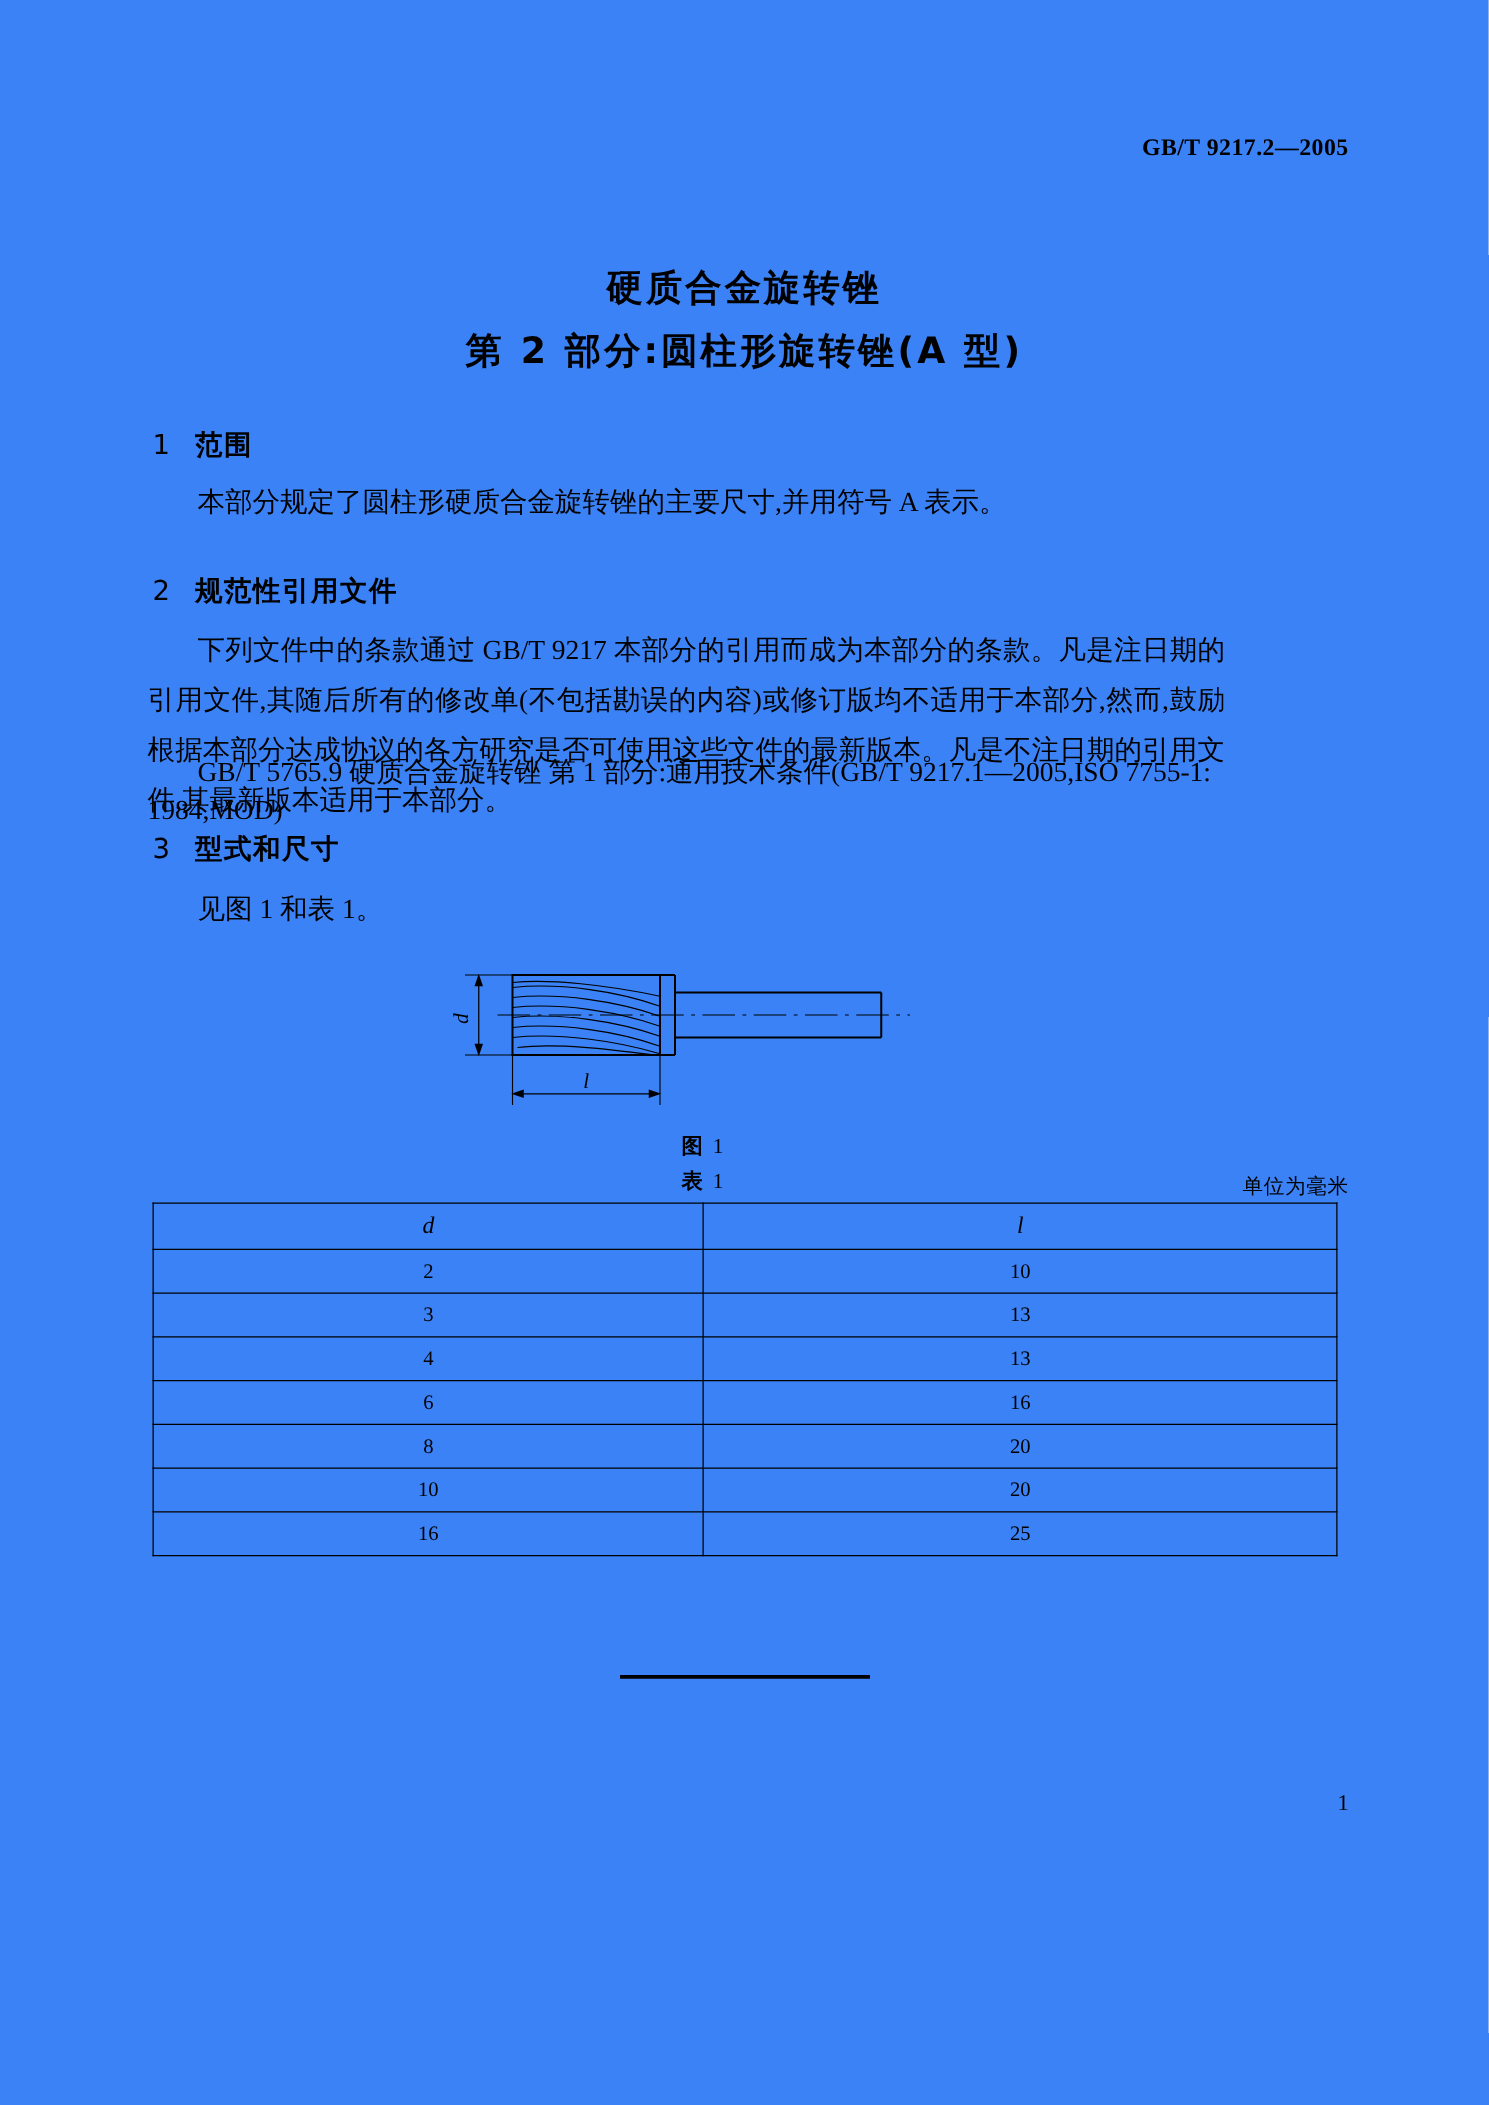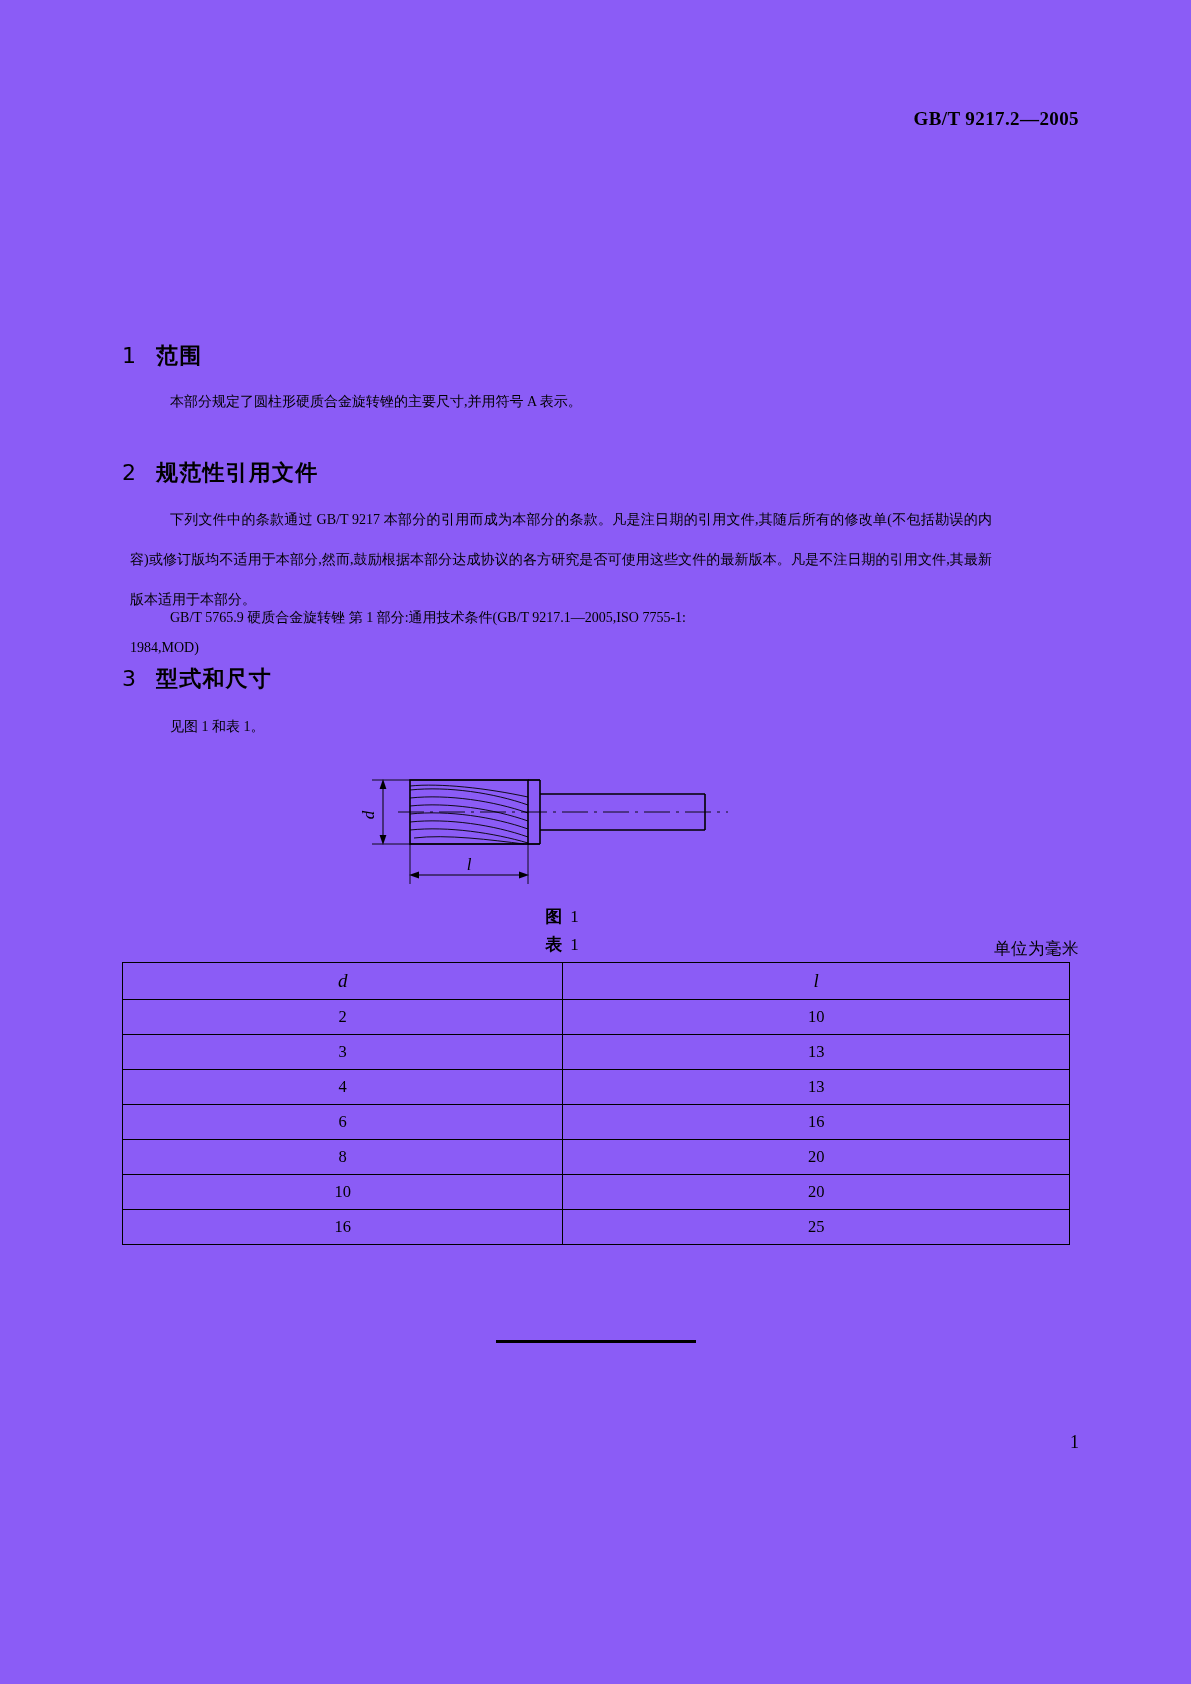--- a/index.html
+++ b/index.html
@@ -9,21 +9,21 @@
   }
   body {
     font-family: "Liberation Serif", "DejaVu Serif", serif;
     color: #000000;
   }
   #page {
     position: relative;
     width: 1191px;
     height: 1684px;
     margin: 0 auto;
-    background: #8b5cf6;
+    background: #3b82f6;
     overflow: hidden;
   }
 
   
   .doc-header {
     position: absolute;
     top: 108px;
     right: 112px;
     font-family: "Liberation Serif", "DejaVu Serif", serif;
     font-size: 19px;
@@ -61,24 +61,24 @@
   }
   .clause .num {
     display: inline-block;
     width: 34px;
     font-weight: normal;
   }
 
   
   .para {
     position: absolute;
-    left: 130px;
+    left: 118px;
     width: 862px;
     font-family: "Liberation Serif", "DejaVu Serif", serif;
-    font-size: 14px;
+    font-size: 22px;
     line-height: 40px;
     text-align: justify;
     text-justify: inter-ideograph;
   }
   .indent2 { text-indent: 40px; }
   .nowrapline { white-space: nowrap; }
 
   
   .figure-wrap {
     position: absolute;
@@ -157,20 +157,24 @@
 
   svg { display: block; }
 </style>
 </head>
 <body>
 
 <div id="page">
 
   <div class="doc-header">GB/T 9217.2—2005</div>
 
+  <div class="title-block">
+    <div class="title-line">硬质合金旋转锉</div>
+    <div class="title-line">第 2 部分:圆柱形旋转锉(A 型)</div>
+  </div>
 
   <div class="clause" style="top:341px;">
     <span class="num">1</span><span>范围</span>
   </div>
 
   <div class="para indent2" style="top:382px;">本部分规定了圆柱形硬质合金旋转锉的主要尺寸,并用符号 A 表示。</div>
 
 
   <div class="clause" style="top:458px;">
     <span class="num">2</span><span>规范性引用文件</span>

